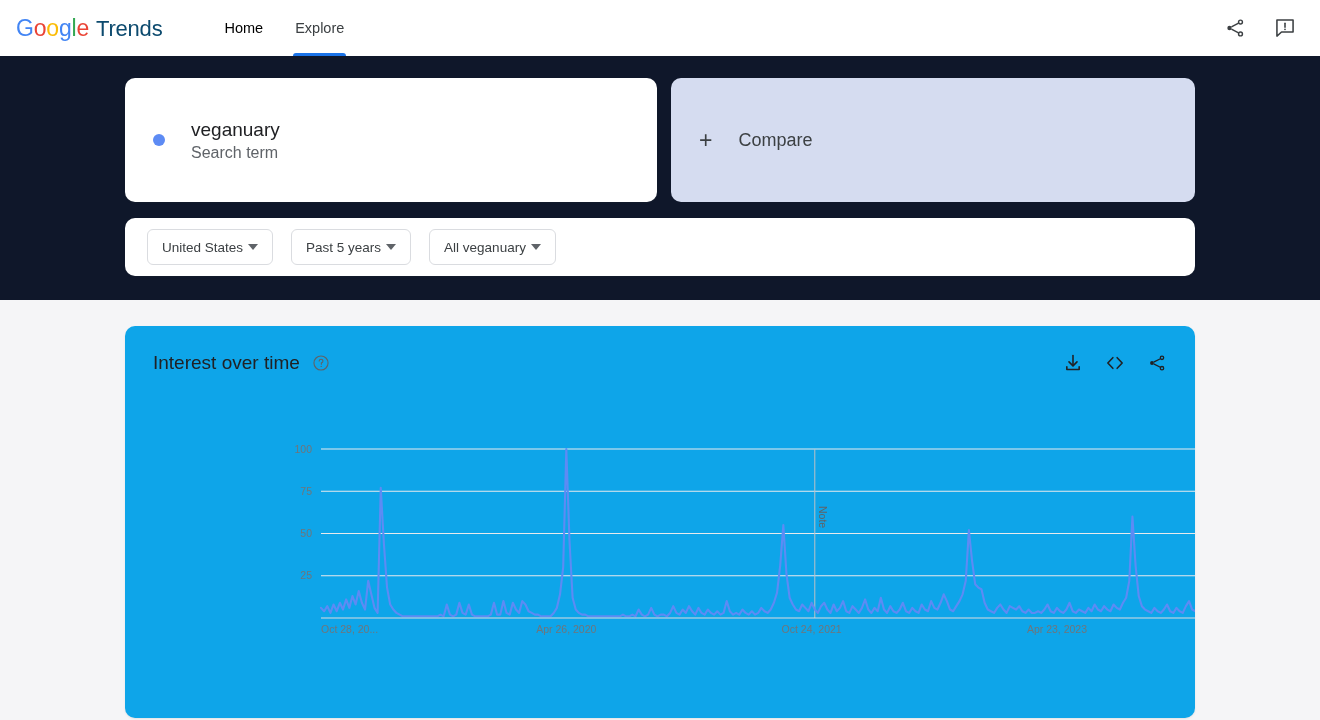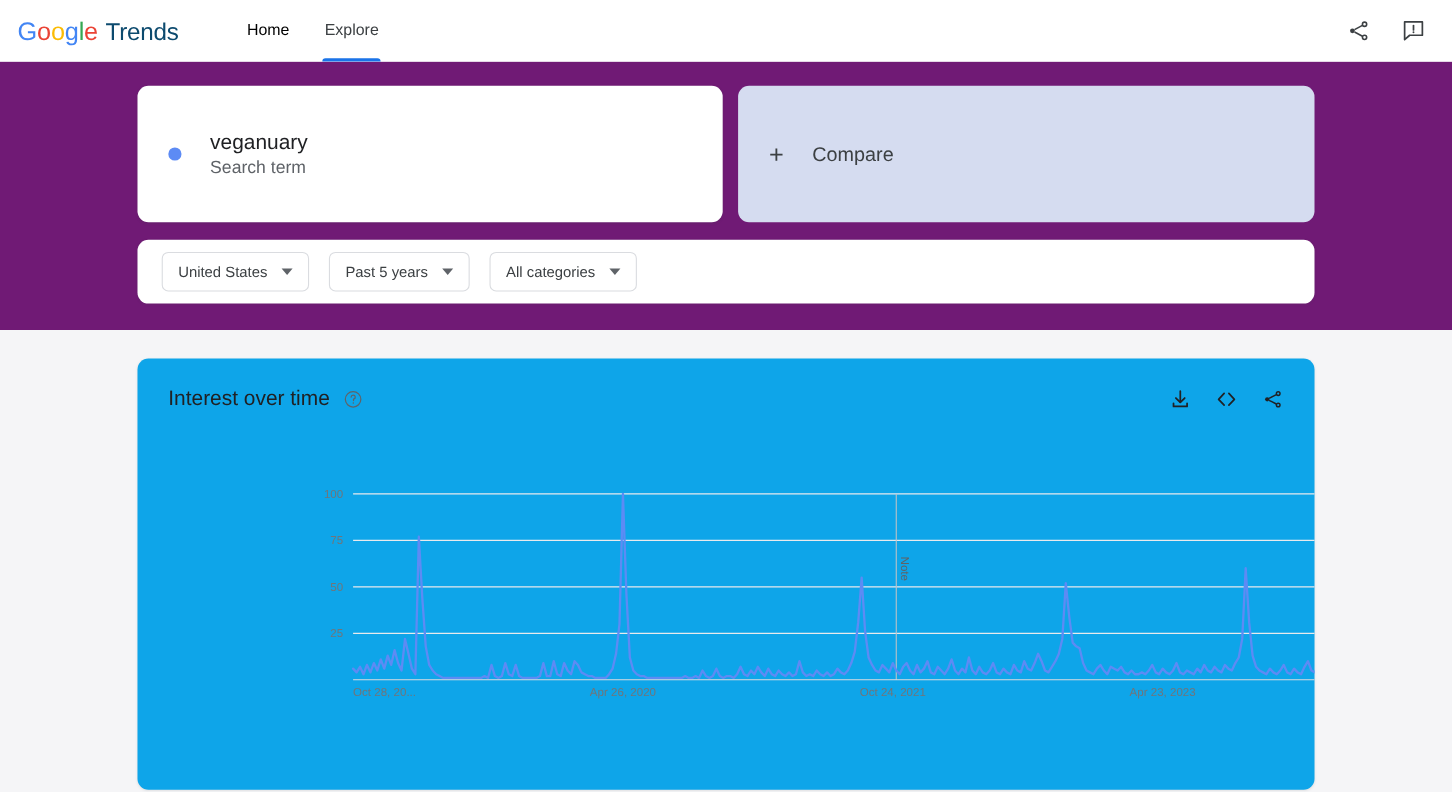--- a/index.html
+++ b/index.html
@@ -26,21 +26,21 @@
   }
   .navitem.active{color:#3c4043;}
   .navitem.active:after{
     content:"";position:absolute;left:12px;right:12px;bottom:0;height:3px;
     background:#1a73e8;border-radius:3px 3px 0 0;
   }
   .topbar-right{margin-left:auto;display:flex;align-items:center;gap:28px;}
   .ticon{width:22px;height:22px;display:block;cursor:pointer;}
 
   
-  .hero{background:#701a75;padding:22px 0 24px 0;}
+  .hero{background:#0f172a;padding:22px 0 24px 0;}
   .wrap{width:1070px;margin:0 auto;}
   .term-row{display:flex;gap:14px;}
   .term-card{
     width:532px;height:124px;background:#fff;border-radius:10px;
     box-sizing:border-box;display:flex;align-items:center;padding:0 28px;
     box-shadow:0 1px 2px rgba(60,64,67,.12);
   }
   .dot{width:12px;height:12px;border-radius:50%;background:#5d8bf4;flex:0 0 auto;margin-right:26px;}
   .term-name{font-size:19px;color:#202124;line-height:1.25;}
   .term-sub{font-size:16px;color:#5f6368;margin-top:3px;}
@@ -51,21 +51,21 @@
   .plus{font-size:23px;color:#3c4043;margin-right:26px;line-height:1;font-weight:300;}
   .compare-label{font-size:18px;color:#3c4043;}
 
   .filters{
     margin-top:16px;background:#fff;border-radius:10px;height:58px;
     display:flex;align-items:center;padding:0 22px;gap:18px;
     box-shadow:0 1px 2px rgba(60,64,67,.1);
   }
   .pill{
     height:34px;border:1px solid #dadce0;border-radius:6px;background:#fff;
-    display:flex;align-items:center;padding:0 14px;gap:13px;cursor:pointer;
+    display:flex;align-items:center;padding:0 14px;gap:5px;cursor:pointer;
     font-size:13.5px;color:#3c4043;white-space:nowrap;
   }
   .caret{width:0;height:0;border-left:5px solid transparent;border-right:5px solid transparent;
          border-top:6px solid #5f6368;}
 
   
   .body{padding-top:26px;}
   .chart-card{
     width:1070px;margin:0 auto;background:#0ea5e9;border-radius:10px;
     height:392px;box-sizing:border-box;padding:26px 28px 0 28px;position:relative;
@@ -140,21 +140,21 @@
     <div class="filters">
       <div class="pill">
         <span>United States</span>
         <span class="caret"></span>
       </div>
       <div class="pill">
         <span>Past 5 years</span>
         <span class="caret"></span>
       </div>
       <div class="pill">
-        <span>All categories</span>
+        <span>All veganuary</span>
         <span class="caret"></span>
       </div>
     </div>
 
   </div>
 </div>
 
 <div class="body">
   <div class="chart-card">
 

